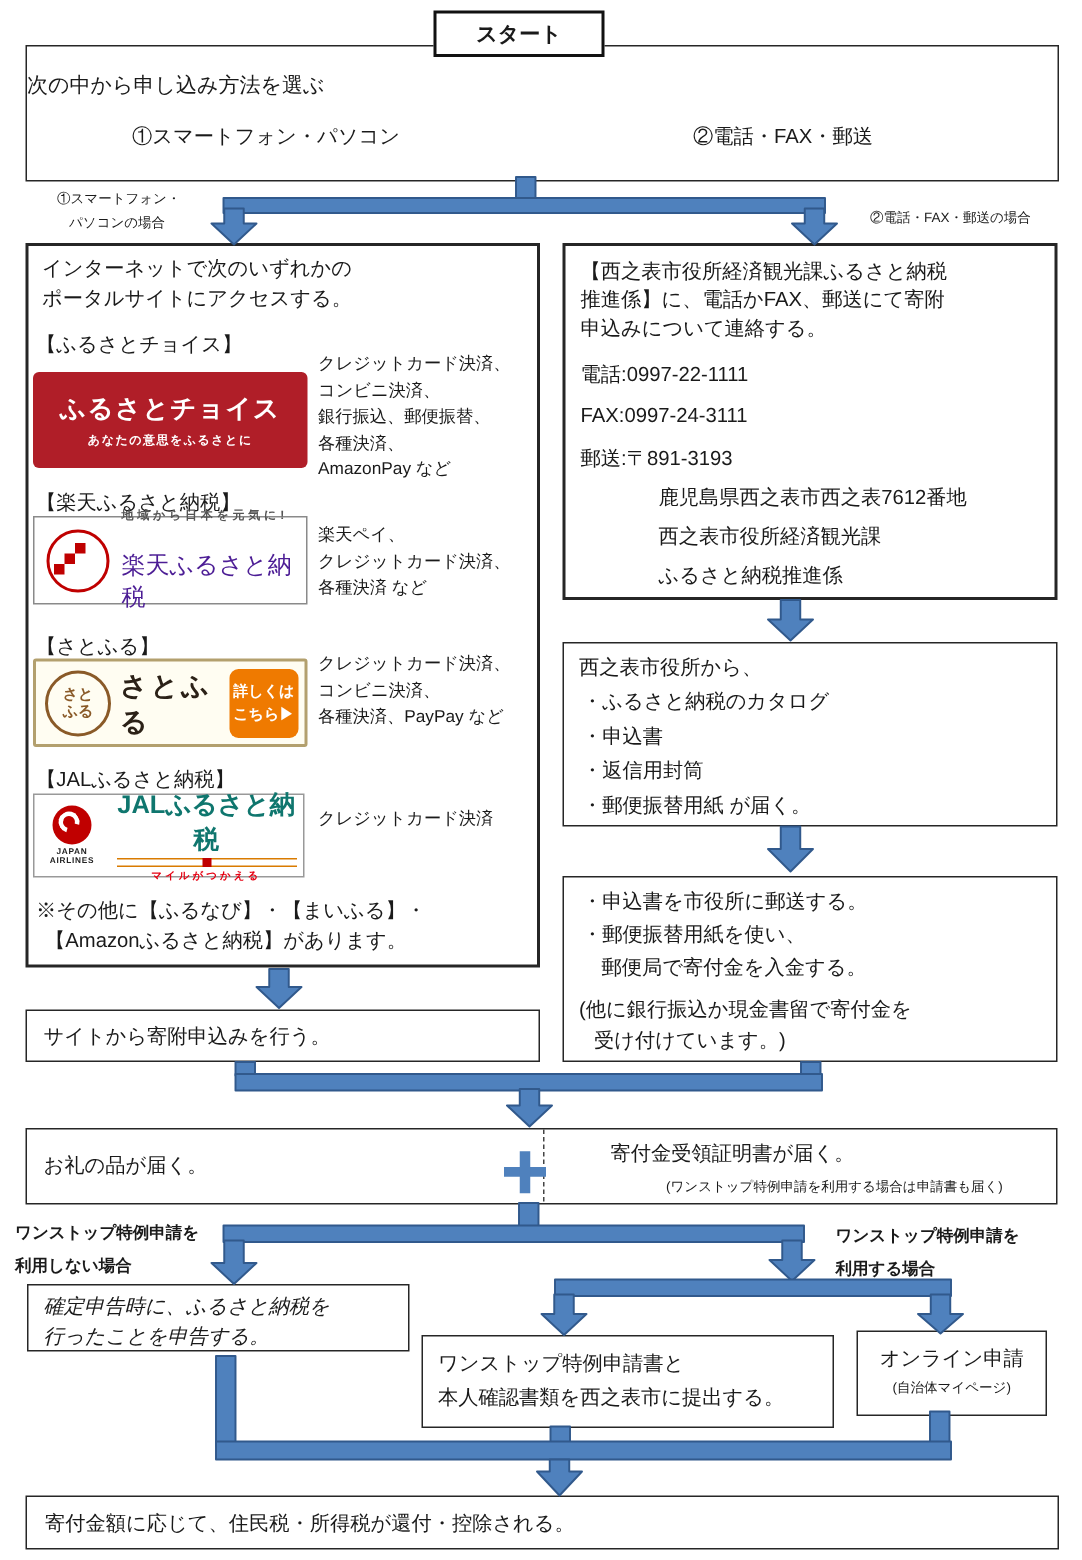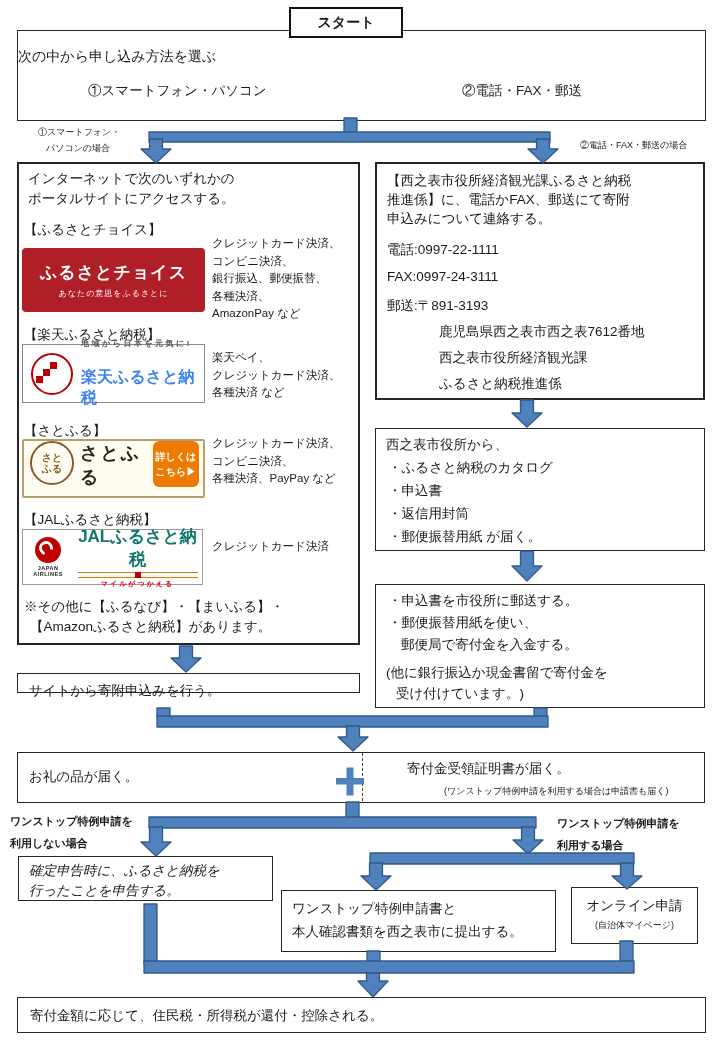--- a/index.html
+++ b/index.html
@@ -8,30 +8,30 @@
   .box{position:absolute;background:#fff;border:1.5px solid #262626;box-sizing:border-box;}
   .txt{position:absolute;white-space:nowrap;}
   .t14{font-size:14px;} .t13{font-size:13.5px;} .t9{font-size:9px;} .b{font-weight:bold;}
   .connectors{position:absolute;left:0;top:0;z-index:4;pointer-events:none;}
   .z5{z-index:5;}
   
   .logo{position:absolute;box-sizing:border-box;}
   .logo-choice{background:#b01e28;border-radius:4px;display:flex;flex-direction:column;
                align-items:center;justify-content:center;color:#fff;}
   .logo-choice .l1{font-size:17px;font-weight:bold;letter-spacing:1px;}
-  .logo-choice .l2{font-size:8px;font-weight:normal;margin-top:4px;letter-spacing:1px;text-align:center;}
+  .logo-choice .l2{font-size:8px;font-weight:bold;margin-top:4px;letter-spacing:1px;text-align:center;}
   .logo-frame{background:#fff;border:1px solid #8a8a8a;display:flex;align-items:center;}
   .rk-emblem{width:38px;height:38px;border:2.5px solid #bf0000;border-radius:50%;
              margin:0 8px 0 8px;position:relative;flex-shrink:0;}
   .rk-steps{position:absolute;left:17px;top:7px;width:7px;height:7px;background:#bf0000;
             box-shadow:-7px 7px 0 #bf0000,-14px 14px 0 #bf0000;}
   .rk-texts{display:flex;flex-direction:column;gap:16px;}
   .rk-tag{font-size:8px;color:#555;letter-spacing:2.5px;font-weight:bold;}
-  .rk-main{font-size:16px;font-weight:bold;color:#3b82f6;margin-top:2px;}
-  .logo-sato{background:#fffdf2;border:2px solid #b3a06e;display:flex;border-radius:2px;}
+  .rk-main{font-size:16px;font-weight:normal;color:#4c1d95;margin-top:2px;}
+  .logo-sato{background:#fffdf2;border:2px solid #b3a06e;display:flex;align-items:center;border-radius:2px;}
   .sato-seal{width:40px;height:40px;border:2.5px solid #8a5a28;border-radius:50%;margin:0 6px;
              color:#8a5a28;font-weight:bold;font-size:10px;line-height:11px;display:flex;
              flex-direction:column;align-items:center;justify-content:center;flex-shrink:0;}
   .sato-main{font-size:18px;font-weight:bold;color:#2b2117;letter-spacing:2px;}
   .sato-btn{margin-left:auto;margin-right:4px;width:52px;height:46px;background:#ef7a00;border-radius:6px;
             color:#fff;font-weight:bold;font-size:10px;line-height:15px;display:flex;flex-direction:column;
             align-items:center;justify-content:center;}
   .logo-jal{background:#fff;border:1px solid #999;display:flex;align-items:center;}
   .jal-left{width:50px;text-align:center;flex-shrink:0;}
   .jal-disc{width:26px;height:26px;background:#c00000;border-radius:50%;margin:0 auto;position:relative;}
@@ -171,21 +171,21 @@
       <div class="jal-sub">マイルがつかえる</div>
     </div>
   </div>
   <div class="pay" style="left:212px;top:538px;">
     <div>クレジットカード決済</div>
   </div>
 
   <div class="txt t13" style="left:24px;top:598px;">※その他に【ふるなび】・【まいふる】・</div>
   <div class="txt t13" style="left:30px;top:618px;">【Amazonふるさと納税】があります。</div>
 
-  <div class="box" style="left:17px;top:673px;width:343px;height:20px;">
+  <div class="box" style="left:17px;top:673px;width:343px;height:35px;">
     <div class="txt t13" style="left:11px;top:8px;">サイトから寄附申込みを行う。</div>
   </div>
 
   <div class="box" style="left:375px;top:162px;width:330px;height:238px;border-width:2px;">
     <div class="txt t13" style="left:10px;top:8px;">【西之表市役所経済観光課ふるさと納税</div>
     <div class="txt t13" style="left:10px;top:27px;">推進係】に、電話かFAX、郵送にて寄附</div>
     <div class="txt t13" style="left:10px;top:46px;">申込みについて連絡する。</div>
     <div class="txt t13" style="left:10px;top:77px;">電話:0997-22-1111</div>
     <div class="txt t13" style="left:10px;top:105px;">FAX:0997-24-3111</div>
     <div class="txt t13" style="left:10px;top:133px;">郵送:〒891-3193</div>

